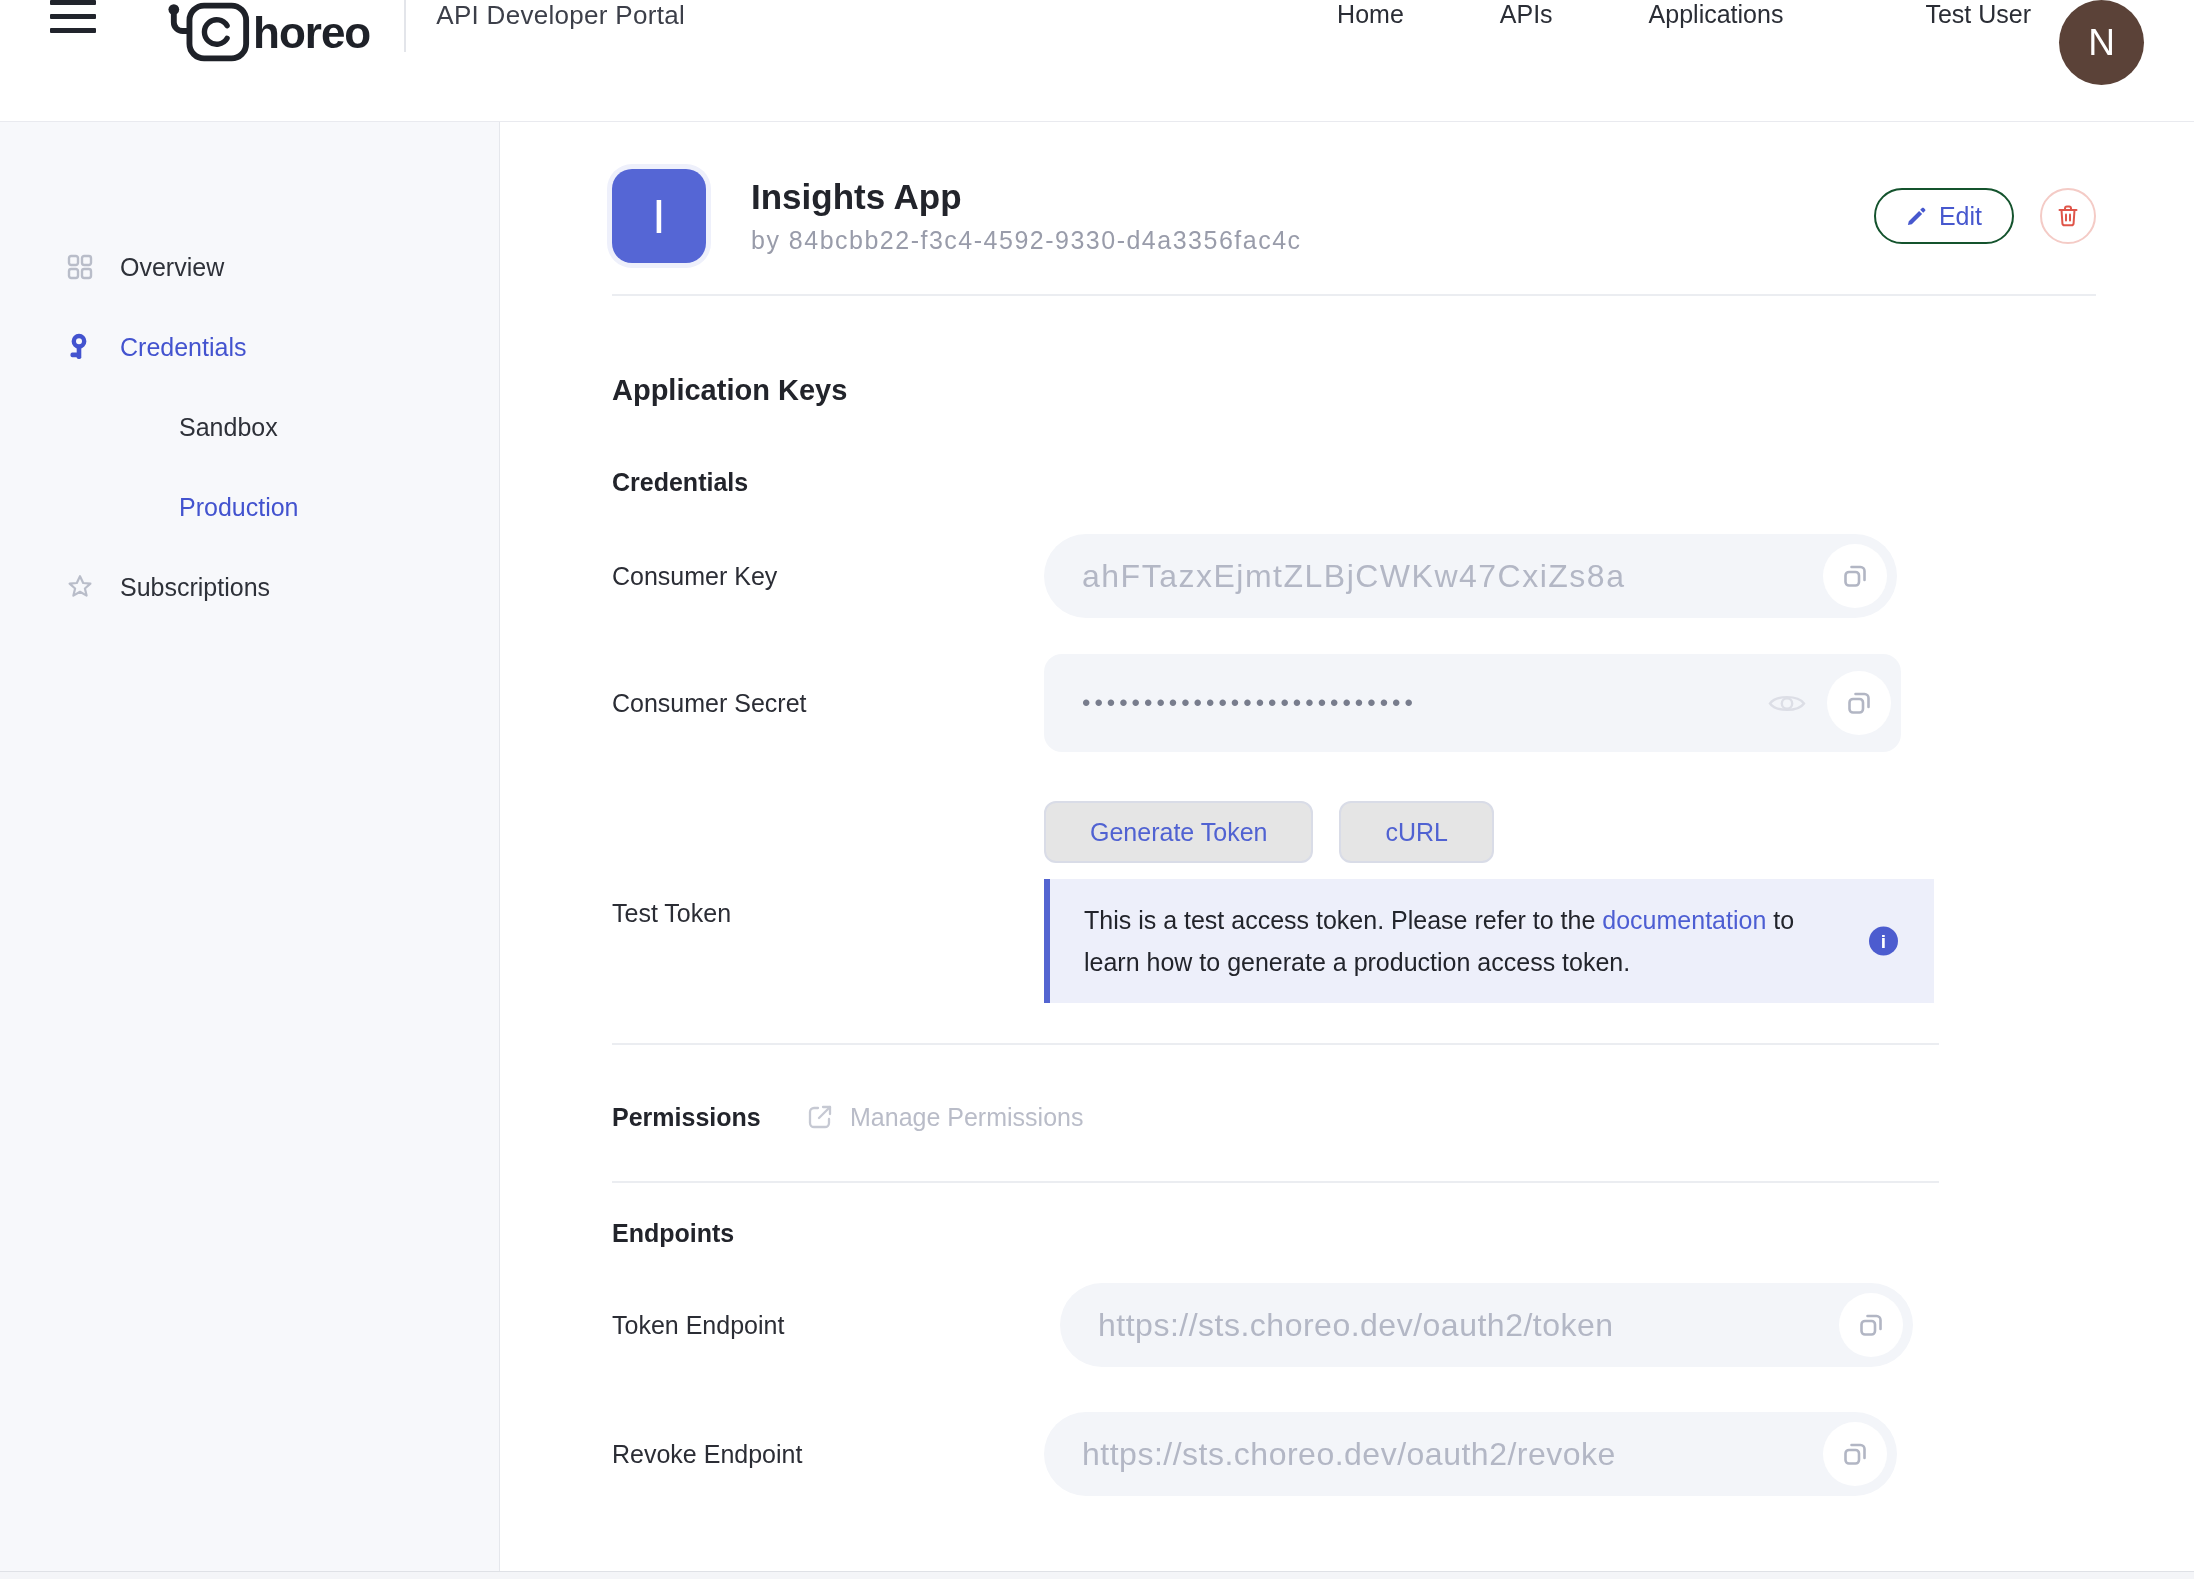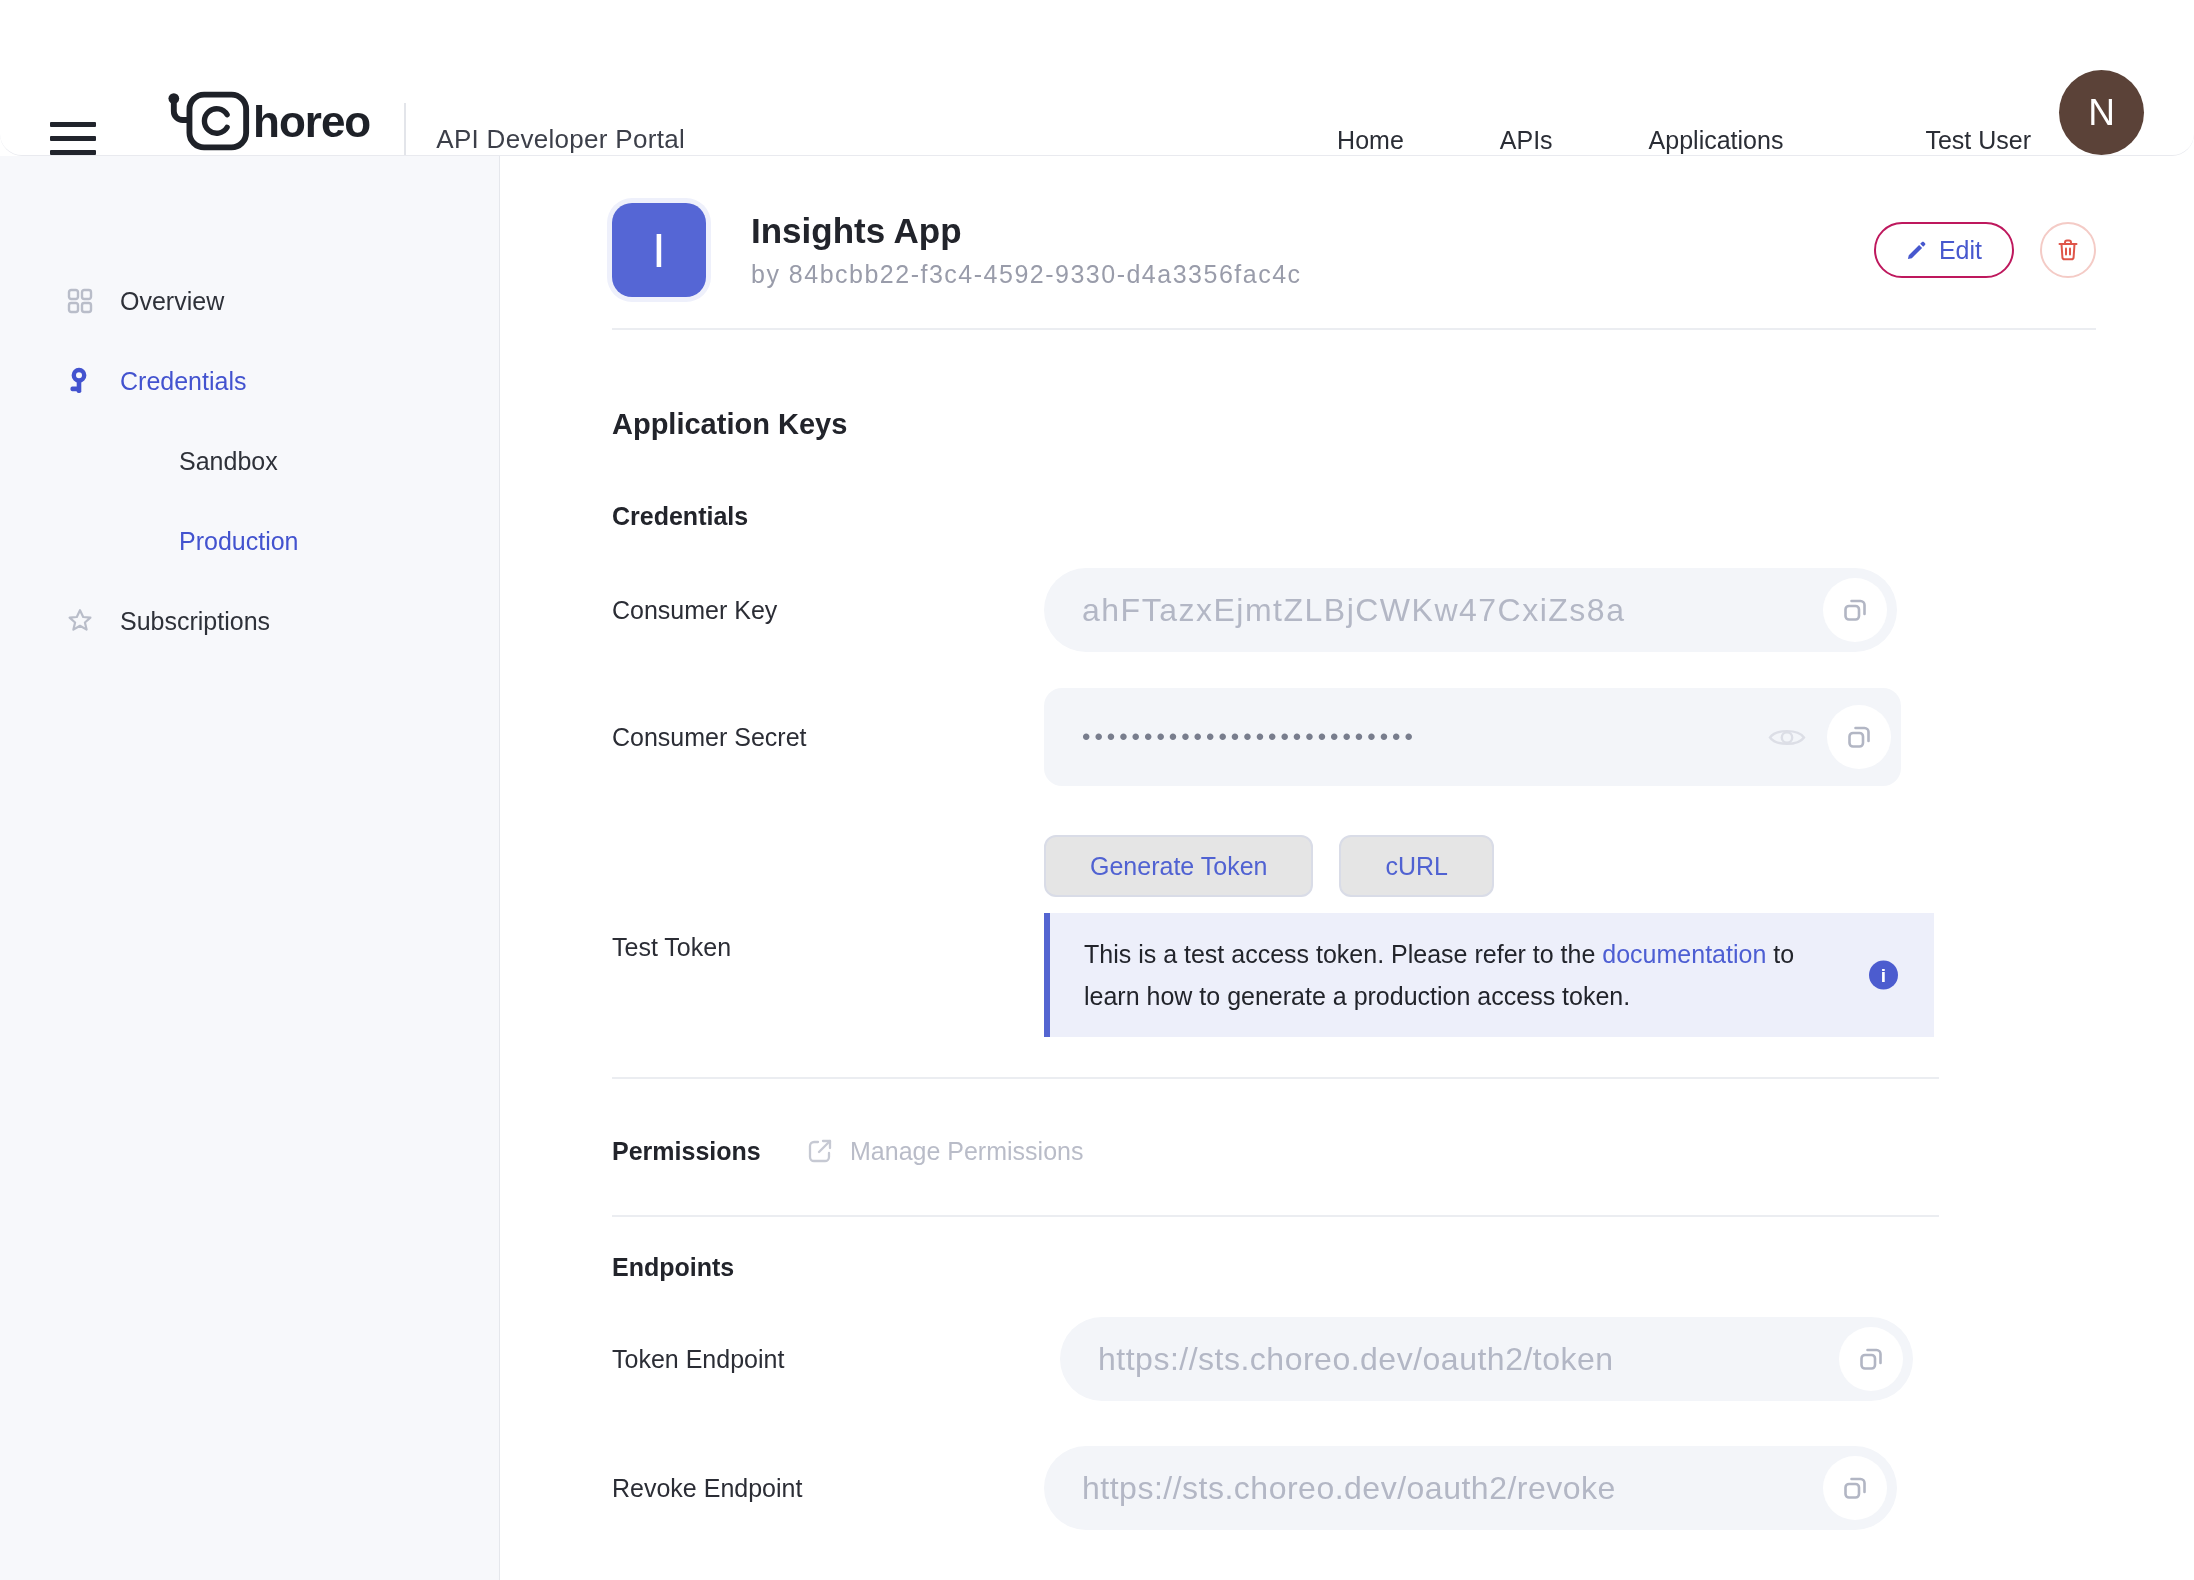--- a/index.html
+++ b/index.html
@@ -5,22 +5,22 @@
   * { box-sizing: border-box; }
   html,body { margin:0; padding:0; }
   body {
     width:2194px; height:1580px; overflow:hidden;
     font-family:"Liberation Sans", sans-serif;
     color:#23252c; background:#ffffff;
   }
 
   
   .header {
-    height:156px; display:flex; align-items:flex-end;
-    background:#fff; border-bottom:1px solid #e9eaef; position:relative; z-index:2;border-radius:22px;
+    height:122px; display:flex; align-items:flex-start;
+    background:#fff; border-bottom:1px solid #e9eaef; position:relative; z-index:2;
   }
   .hamburger { margin-left:50px; width:46px; display:flex; flex-direction:column; gap:9px; cursor:pointer; }
   .hamburger span { height:5px; background:#21242c; border-radius:1px; }
   .logo { display:flex; align-items:center; margin-left:70px; }
   .logo-text { font-size:44px; font-weight:600; color:#1e2128; letter-spacing:-1px; margin-left:1px; }
   .header-divider { width:2px; height:52px; background:#e3e5ea; margin:0 30px 0 34px; }
   .portal-title { font-size:26px; color:#3c3f49; letter-spacing:.3px; }
   .header-spacer { flex:1; }
   .nav { display:flex; align-items:center; gap:96px; font-size:25px; color:#2a2d35; }
   .nav div { cursor:pointer; }
@@ -54,21 +54,21 @@
     width:94px; height:94px; border-radius:20px; background:#5566d5; color:#fff;
     font-size:48px; display:flex; align-items:center; justify-content:center;
     box-shadow:0 0 0 5px #eef0fb;
   }
   .app-titles { margin-left:45px; flex:1; }
   .app-name { font-size:35px; font-weight:700; color:#22242b; }
   .app-owner { font-size:25px; color:#999caa; margin-top:9px; letter-spacing:1.5px; }
   .app-actions { display:flex; align-items:center; gap:26px; }
   .edit-btn {
     display:flex; align-items:center; gap:11px; height:56px; padding:0 30px;
-    border:2px solid #be185d; border-radius:28px; color:#4758ce; font-size:25px;
+    border:2px solid #14532d; border-radius:28px; color:#4758ce; font-size:25px;
     background:#fff; cursor:pointer;
   }
   .delete-btn {
     width:56px; height:56px; border-radius:50%; border:2px solid #f4cbc6;
     display:flex; align-items:center; justify-content:center; background:#fff; cursor:pointer;
   }
 
   .rule { border:none; border-top:2px solid #ebedf1; margin:31px 0 0 0; }
   .rule.narrow { width:1327px; }
 

